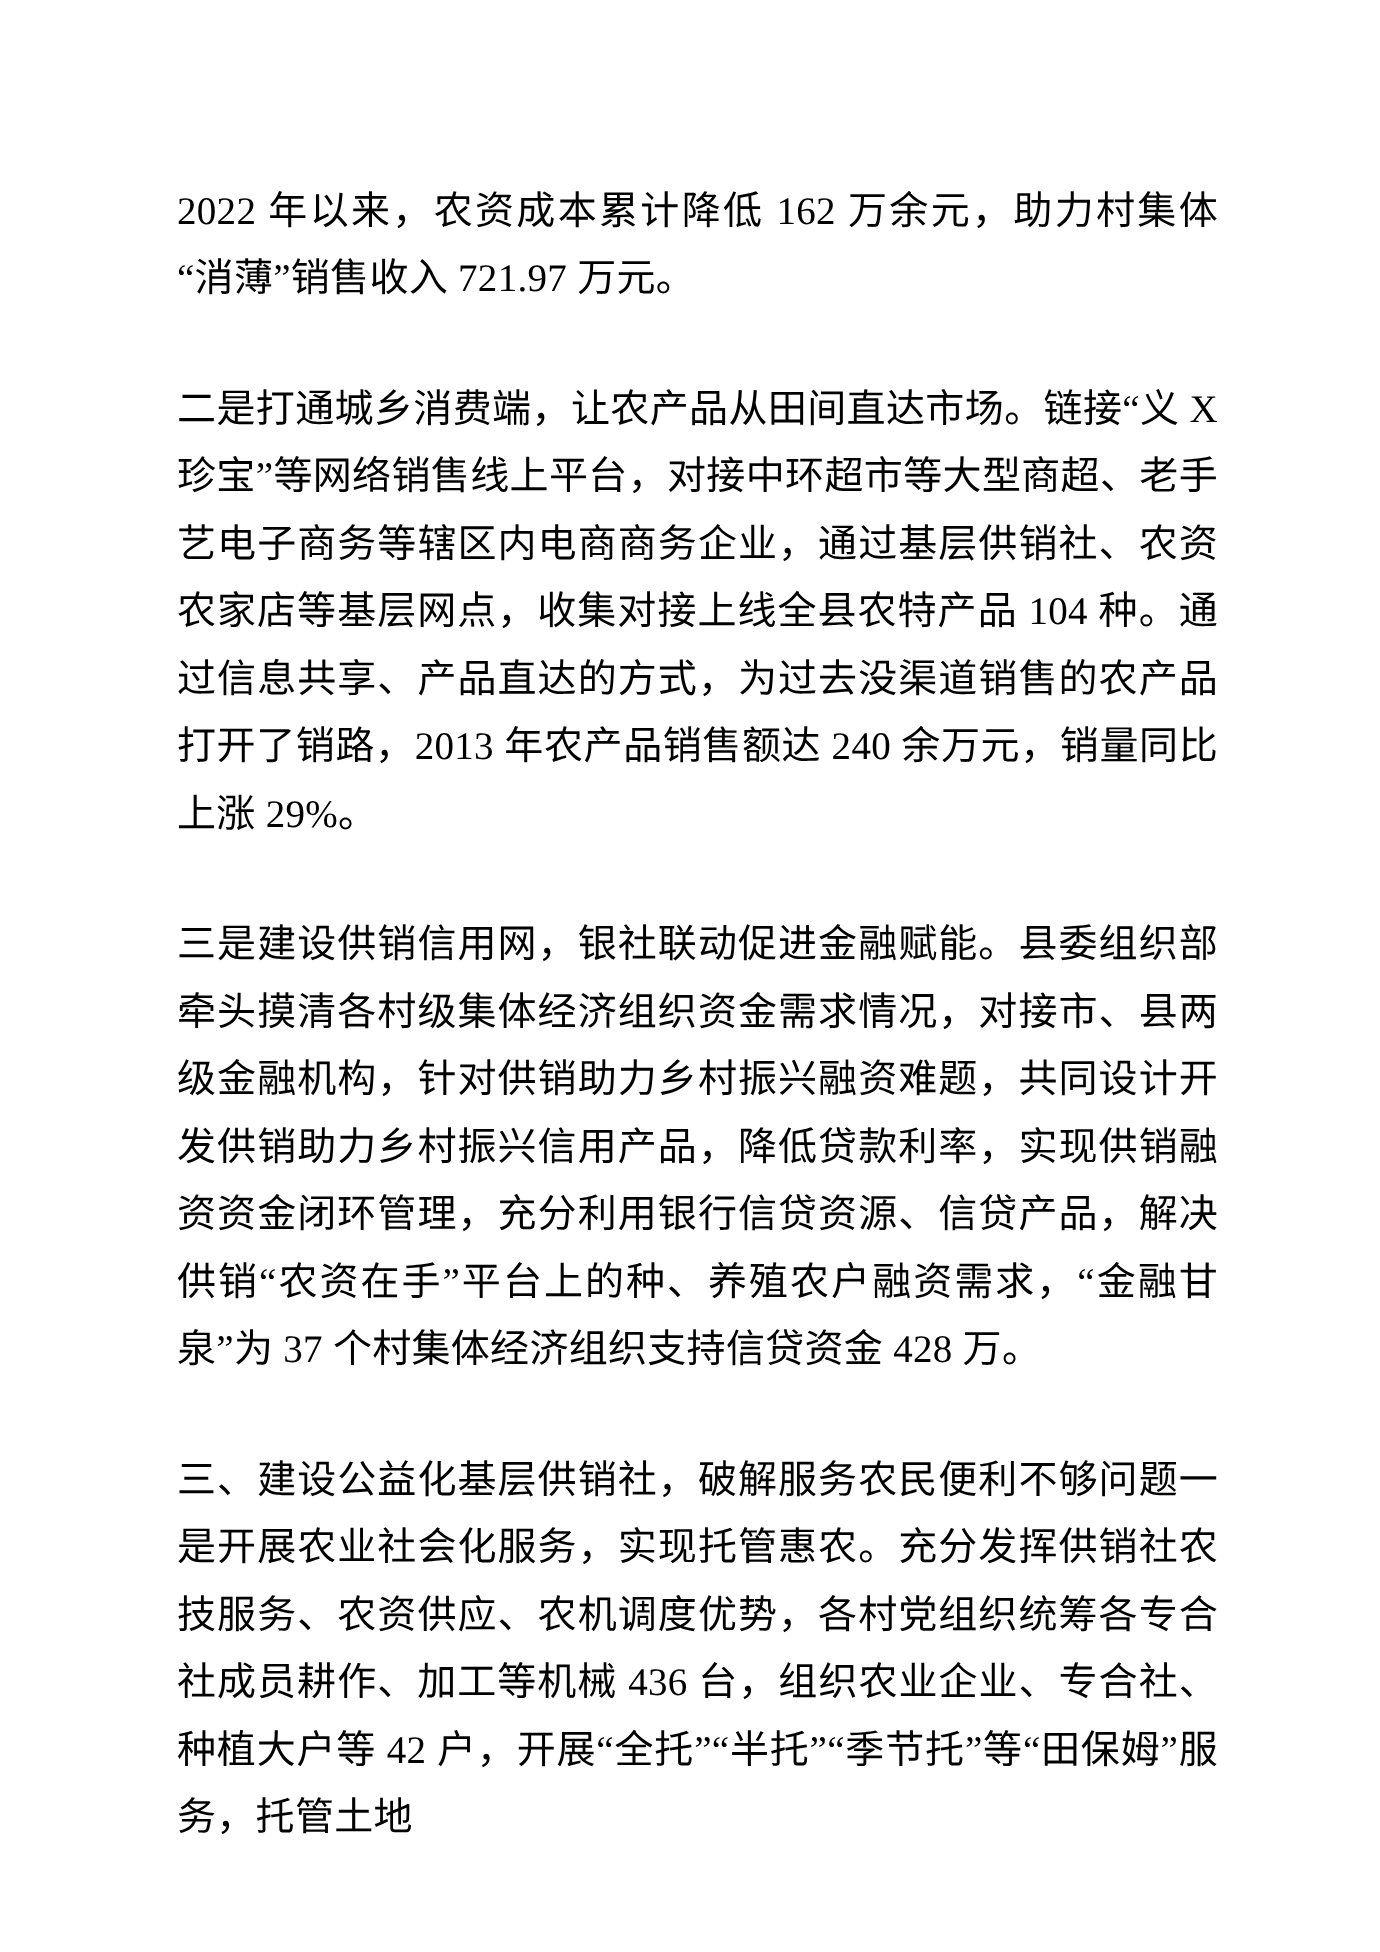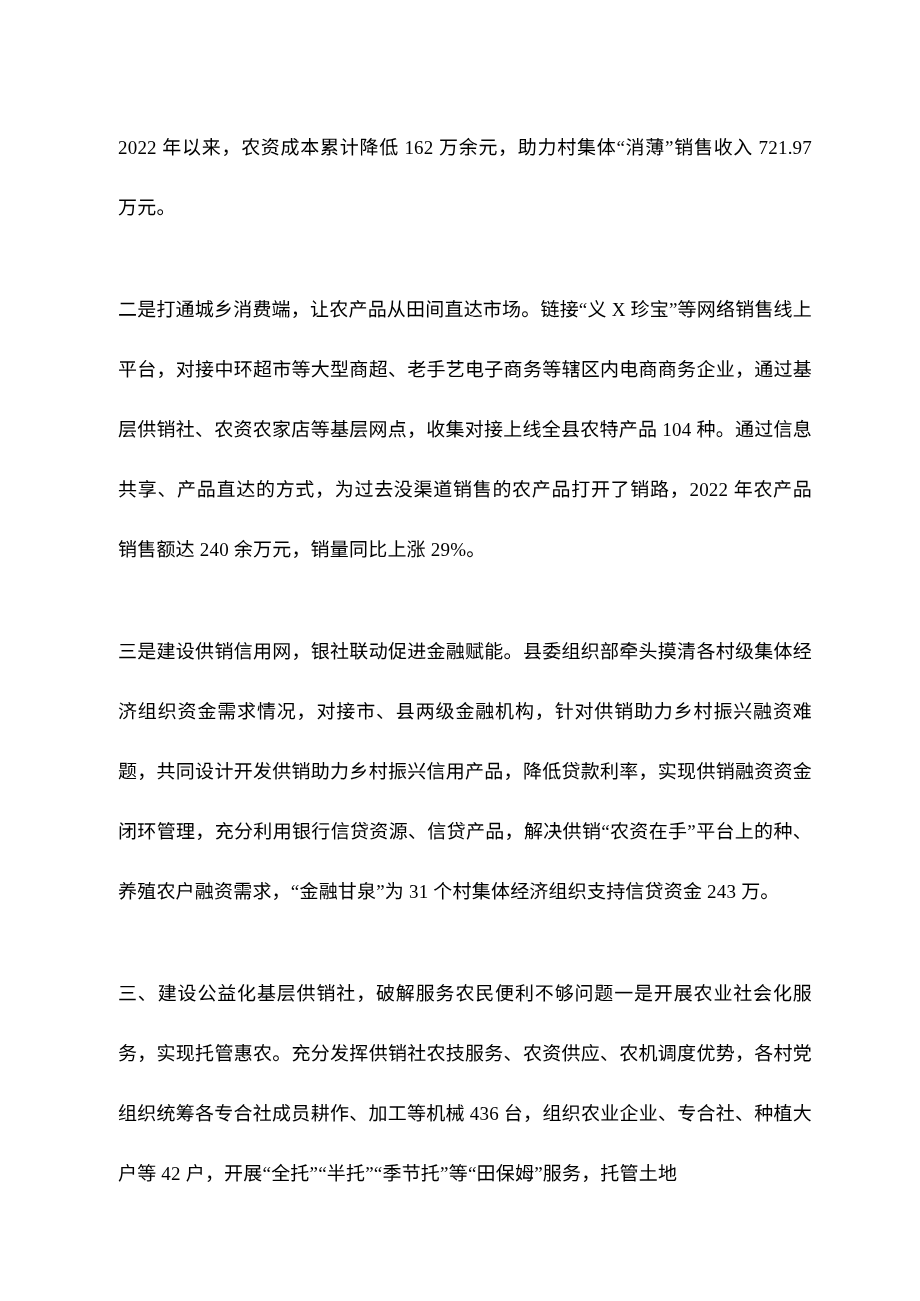--- a/index.html
+++ b/index.html
@@ -16,39 +16,39 @@
   }
   .page {
     position: relative;
     width: 920px;
     height: 1301px;
     box-sizing: border-box;
     padding: 118px 108px 40px 118px;
     background: #ffffff;
   }
   .doc-body {
-    font-size: 19px;
-    line-height: 60px;
+    font-size: 26px;
+    line-height: 45px;
     text-align: justify;
     text-justify: inter-ideograph;
     letter-spacing: 0.2px;
     font-family: Liberation Serif, serif;
   }
   .para {
     margin: 0;
     text-indent: 0;
     white-space: normal;
   }
   .para + .para {
     margin-top: 42px;
   }
 </style>
 </head>
 <body>
 
 <div class="page">
   <div class="doc-body">
     <p class="para">2022 年以来，农资成本累计降低 162 万余元，助力村集体“消薄”销售收入 721.97 万元。</p>
-    <p class="para">二是打通城乡消费端，让农产品从田间直达市场。链接“义 X 珍宝”等网络销售线上平台，对接中环超市等大型商超、老手艺电子商务等辖区内电商商务企业，通过基层供销社、农资农家店等基层网点，收集对接上线全县农特产品 104 种。通过信息共享、产品直达的方式，为过去没渠道销售的农产品打开了销路，2022 年农产品销售额达 240 余万元，销量同比上涨 29%。</p>
-    <p class="para">三是建设供销信用网，银社联动促进金融赋能。县委组织部牵头摸清各村级集体经济组织资金需求情况，对接市、县两级金融机构，针对供销助力乡村振兴融资难题，共同设计开发供销助力乡村振兴信用产品，降低贷款利率，实现供销融资资金闭环管理，充分利用银行信贷资源、信贷产品，解决供销“农资在手”平台上的种、养殖农户融资需求，“金融甘泉”为 31 个村集体经济组织支持信贷资金 243 万。</p>
+    <p class="para">二是打通城乡消费端，让农产品从田间直达市场。链接“义 X 珍宝”等网络销售线上平台，对接中环超市等大型商超、老手艺电子商务等辖区内电商商务企业，通过基层供销社、农资农家店等基层网点，收集对接上线全县农特产品 104 种。通过信息共享、产品直达的方式，为过去没渠道销售的农产品打开了销路，2013 年农产品销售额达 240 余万元，销量同比上涨 29%。</p>
+    <p class="para">三是建设供销信用网，银社联动促进金融赋能。县委组织部牵头摸清各村级集体经济组织资金需求情况，对接市、县两级金融机构，针对供销助力乡村振兴融资难题，共同设计开发供销助力乡村振兴信用产品，降低贷款利率，实现供销融资资金闭环管理，充分利用银行信贷资源、信贷产品，解决供销“农资在手”平台上的种、养殖农户融资需求，“金融甘泉”为 37 个村集体经济组织支持信贷资金 428 万。</p>
     <p class="para">三、建设公益化基层供销社，破解服务农民便利不够问题一是开展农业社会化服务，实现托管惠农。充分发挥供销社农技服务、农资供应、农机调度优势，各村党组织统筹各专合社成员耕作、加工等机械 436 台，组织农业企业、专合社、种植大户等 42 户，开展“全托”“半托”“季节托”等“田保姆”服务，托管土地</p>
   </div>
 </div>
 
 </body></html>

